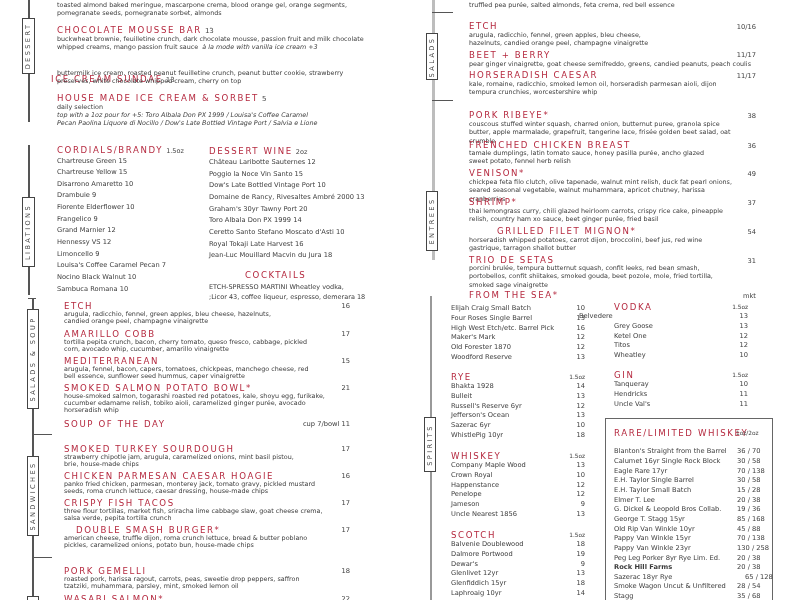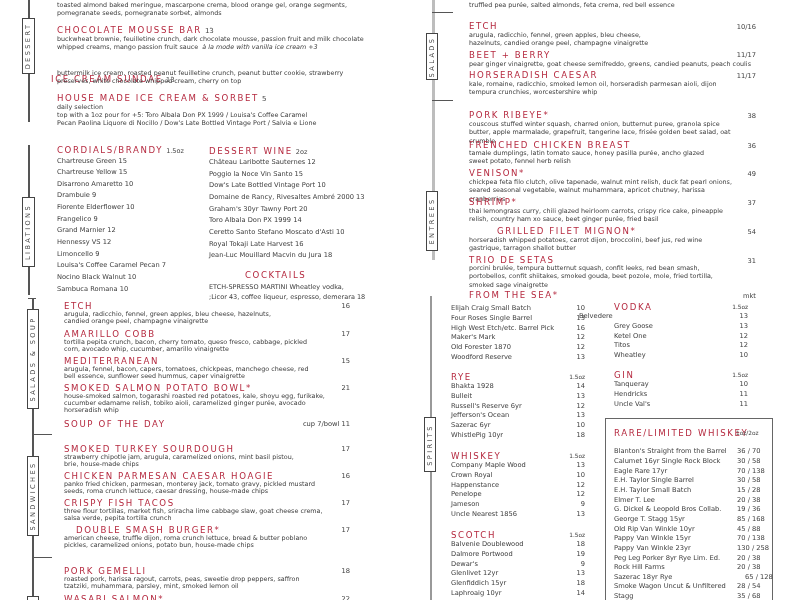--- a/index.html
+++ b/index.html
@@ -3,21 +3,21 @@
   <meta charset="utf-8">
   <style>
     * { box-sizing: border-box; margin: 0; padding: 0; }
     html, body { width: 800px; height: 600px; overflow: hidden; background: #ffffff; }
     body { position: relative; font-family: "DejaVu Sans", sans-serif; color: #3a3a3a; }
     .t { position: absolute; white-space: nowrap; }
     .head { color: #b5293f; letter-spacing: 1.6px; font-size: 8.6px; text-transform: uppercase; }
     .head .sz { color: #444; letter-spacing: 0; font-size: 6.5px; text-transform: none; margin-left: 3px; }
     .head .pr { color: #444; letter-spacing: 0; font-size: 7px; margin-left: 3px; }
     .desc { font-size: 6.4px; color: #3c3c3c; line-height: 8.3px; white-space: normal; }
-    .desc.it { }
+    .desc.it { font-style: italic; }
     .vline { position: absolute; background: #555; width: 1.5px; }
     .vline.light { background: #bdbdbd; width: 3px; }
     .hline { position: absolute; background: #555; height: 1px; }
     .vlabel { position: absolute; border: 1.2px solid #444; background: #fff; display: flex; align-items: center; justify-content: center; }
     .vlabel span { transform: rotate(-90deg); white-space: nowrap; font-size: 6.6px; letter-spacing: 2.4px; color: #444; }
     .box { position: absolute; border: 1.3px solid #666; background: #fff; }
     .list-item { position: absolute; font-size: 6.7px; color: #3c3c3c; white-space: nowrap; }
     .col-price { position: absolute; font-size: 6.7px; color: #3c3c3c; text-align: right; }
   </style>
 </head>
@@ -310,21 +310,21 @@
     <div class="list-item" style="left:614px;top:515px;">George T. Stagg 15yr</div>
       <div class="list-item" style="left:737px;top:515px;">85 / 168</div>
     <div class="list-item" style="left:614px;top:525px;">Old Rip Van Winkle 10yr</div>
       <div class="list-item" style="left:737px;top:525px;">45 / 88</div>
     <div class="list-item" style="left:614px;top:534px;">Pappy Van Winkle 15yr</div>
       <div class="list-item" style="left:737px;top:534px;">70 / 138</div>
     <div class="list-item" style="left:614px;top:544px;">Pappy Van Winkle 23yr</div>
       <div class="list-item" style="left:737px;top:544px;">130 / 258</div>
     <div class="list-item" style="left:614px;top:554px;">Peg Leg Porker 8yr Rye Lim. Ed.</div>
       <div class="list-item" style="left:737px;top:554px;">20 / 38</div>
-    <div class="list-item" style="left:614px;top:563px;">Rock Hill Farms</div>
+    <div class="list-item" style="left:614px;top:563px;font-weight:bold;">Rock Hill Farms</div>
       <div class="list-item" style="left:737px;top:563px;">20 / 38</div>
     <div class="list-item" style="left:614px;top:573px;">Sazerac 18yr Rye</div>
       <div class="list-item" style="left:737px;top:573px;padding-left:8px;">65 / 128</div>
     <div class="list-item" style="left:614px;top:582px;">Smoke Wagon Uncut &amp; Unfiltered</div>
       <div class="list-item" style="left:737px;top:582px;">28 / 54</div>
     <div class="list-item" style="left:614px;top:592px;">Stagg</div>
       <div class="list-item" style="left:737px;top:592px;">35 / 68</div>
   </div>
 </div>
 

